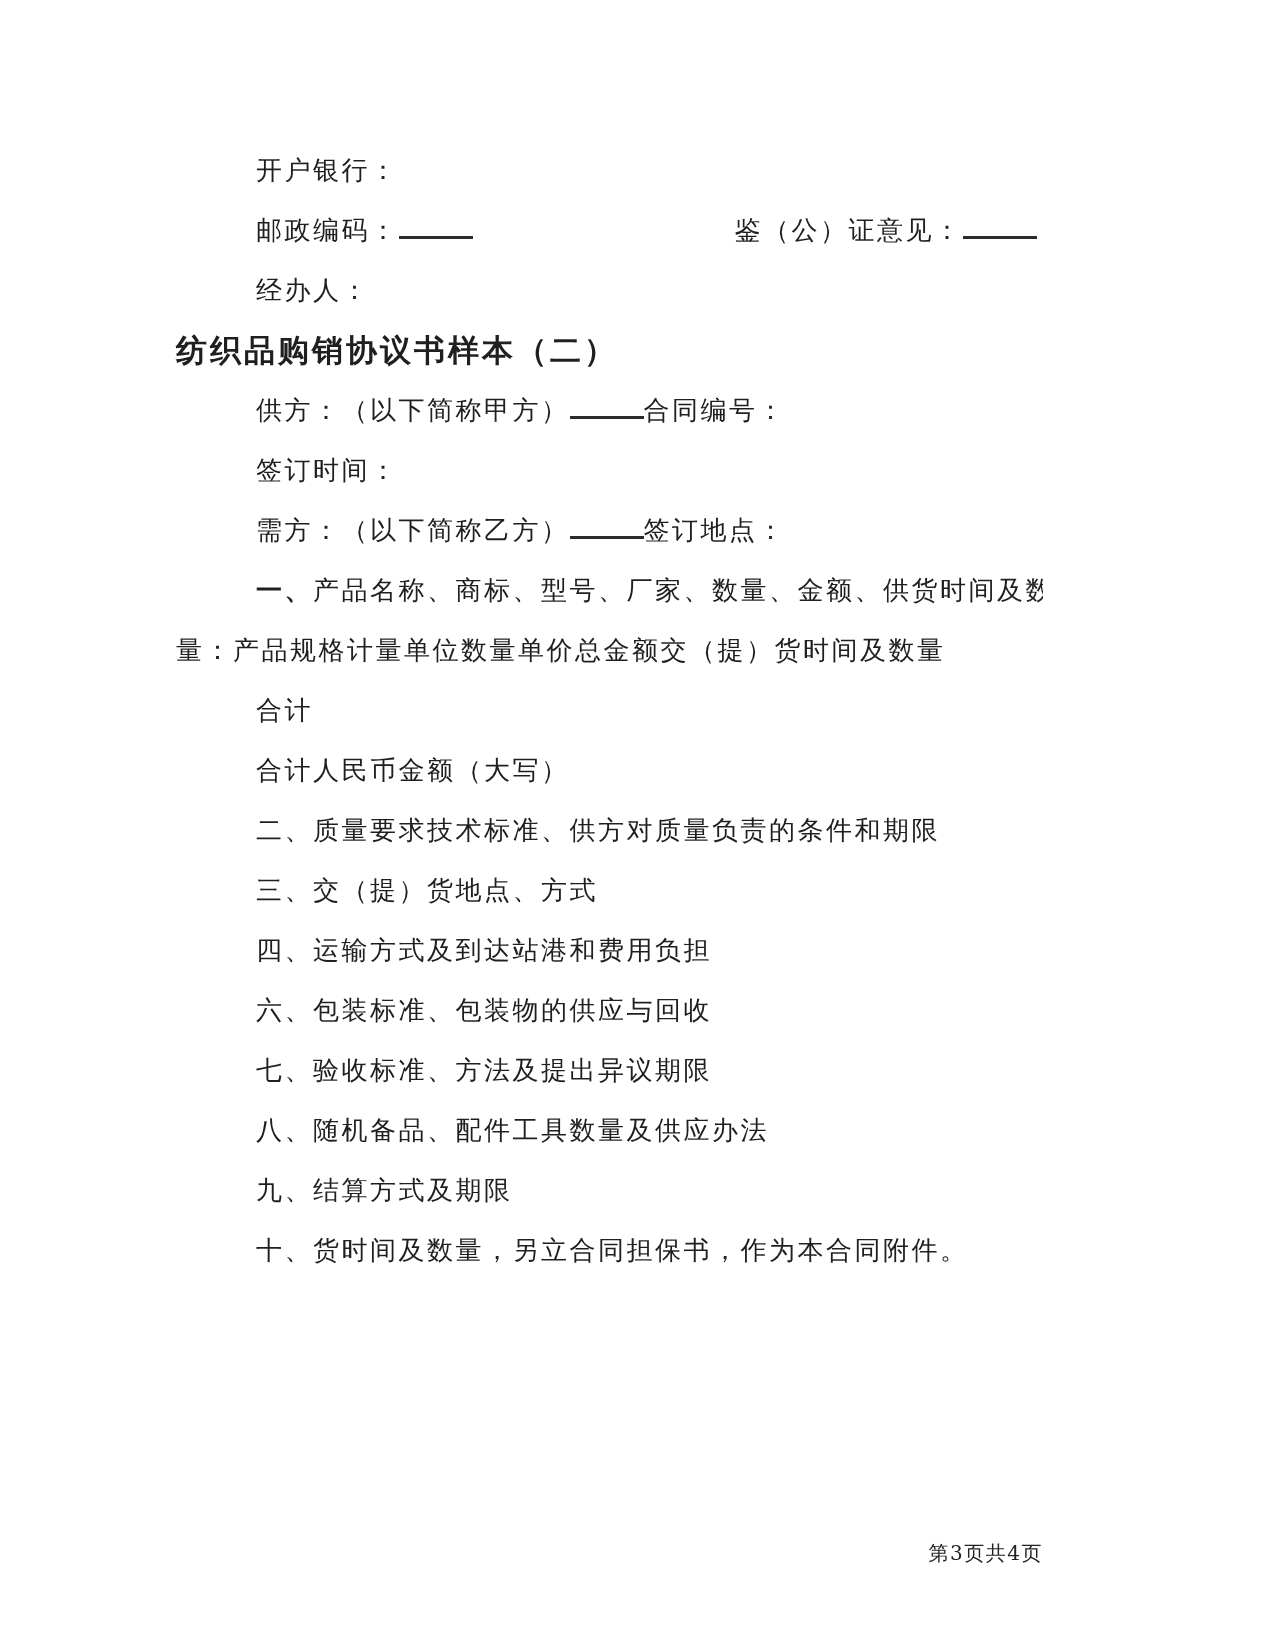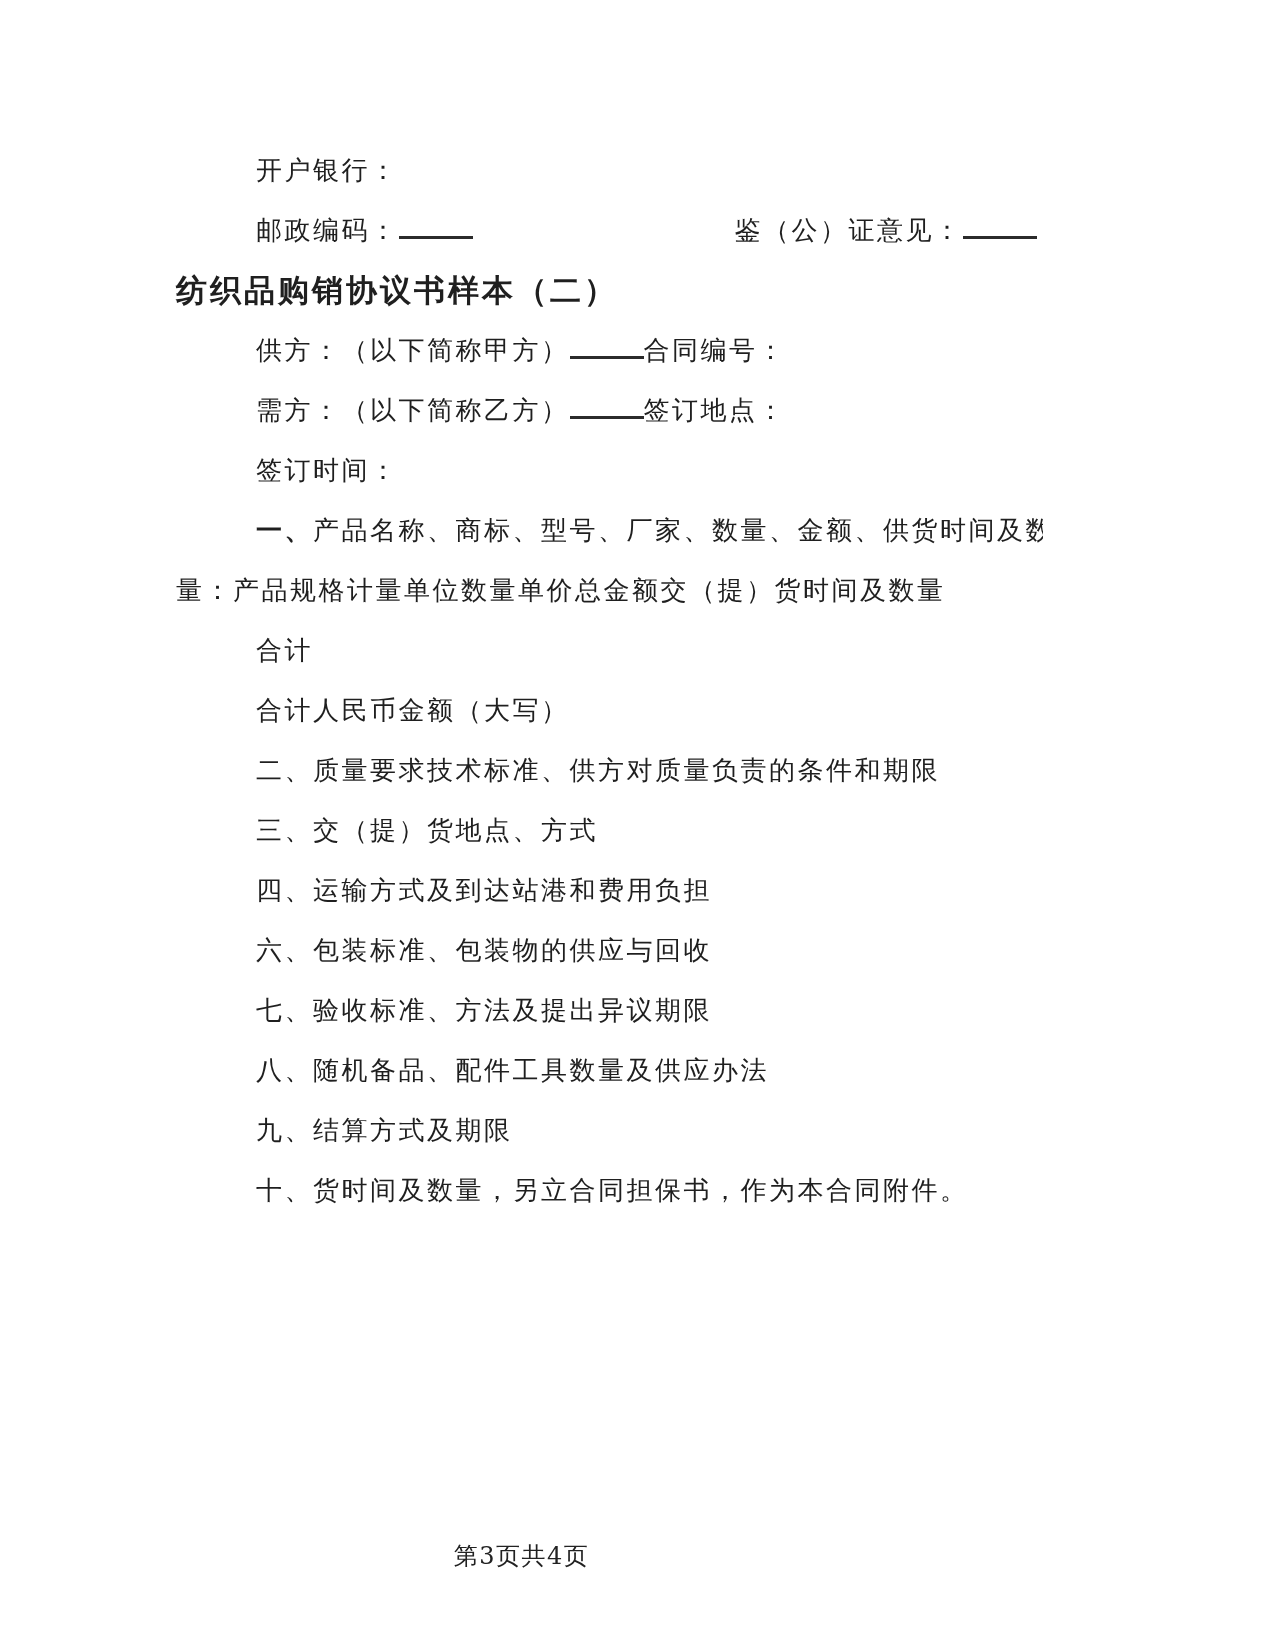--- a/index.html
+++ b/index.html
@@ -54,46 +54,47 @@
   .wide-gap {
     display: inline-block;
     width: 262px;
     height: 1px;
   }
   .footer {
     position: absolute;
     left: 0;
     right: 0;
     top: 1540px;
-    text-align: center;
-    font-size: 24px;
+    text-align: right;
+    font-size: 20px;
     letter-spacing: 1.5px;
     color: #222222;
     font-family: "DejaVu Serif", "Liberation Serif", serif;
   }
 </style>
 </head>
 <body>
 
 <div class="page">
   <div class="doc">
 
     <p class="ln">开户银行：</p>
 
 
     <p class="ln"><span>邮政编码：</span><span class="blank"></span><span class="wide-gap"></span><span>鉴（公）证意见：</span><span class="blank"></span></p>
 
+    <p class="ln">经办人：</p>
 
     <p class="title">纺织品购销协议书样本（二）</p>
 
     <p class="ln"><span>供方：（以下简称甲方）</span><span class="blank"></span><span>合同编号：</span></p>
 
+    <p class="ln">签订时间：</p>
+
     <p class="ln"><span>需方：（以下简称乙方）</span><span class="blank"></span><span>签订地点：</span></p>
-
-    <p class="ln">签订时间：</p>
 
     <p class="ln"><span class="lead-bold">一、</span><span>产品名称、商标、型号、厂家、数量、金额、供货时间及数量：产品规格计量单位数量单价总金额交（提）货时间及数量</span></p>
 
     <p class="ln">合计</p>
 
     <p class="ln">合计人民币金额（大写）</p>
 
     <p class="ln bold">二、质量要求技术标准、供方对质量负责的条件和期限</p>
     <p class="ln bold">三、交（提）货地点、方式</p>
     <p class="ln bold">四、运输方式及到达站港和费用负担</p>

